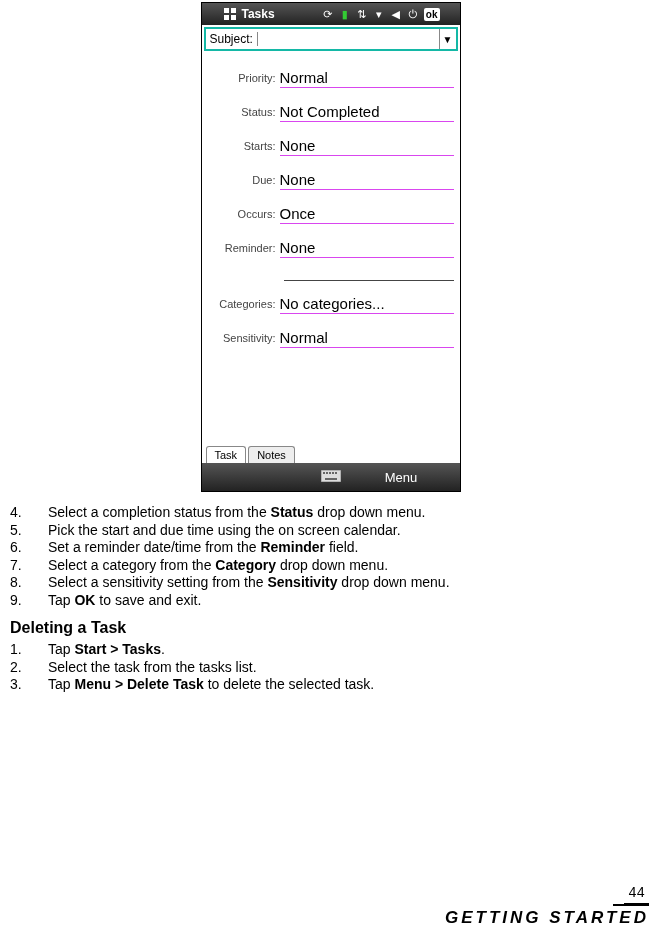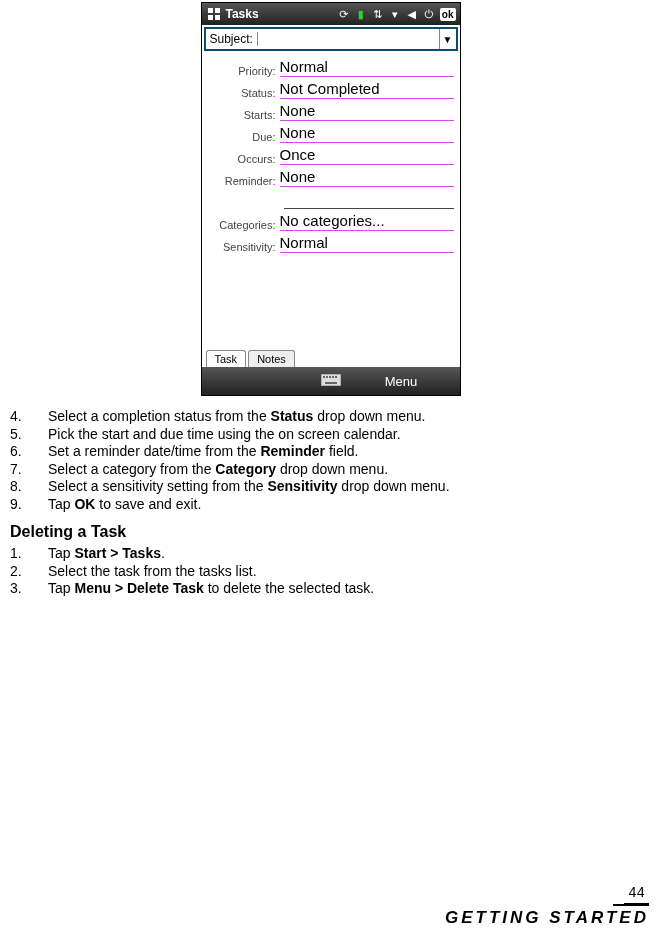--- a/index.html
+++ b/index.html
@@ -21,56 +21,57 @@
     display: block;
   }
   .phone-border { border: 1px solid #000; background: #fff; }
   .statusbar {
     height: 22px;
     background: linear-gradient(#555, #222);
     display: flex;
     align-items: center;
     color: #fff;
     font-size: 12px;
-    padding: 0 4px;
+    padding: 0 20px;
     gap: 4px;
   }
   .win-icon {
     display: inline-flex; align-items:center; justify-content:center;
     width: 16px; height: 16px;
   }
   .statusbar .title { font-weight: bold; flex: 1; }
   .status-icons { display: flex; gap: 3px; align-items: center; }
   .status-icons span { width: 14px; height: 14px; display: inline-flex; align-items:center; justify-content:center; font-size: 11px; }
   .ok-btn {
     background: #fff; color: #000; font-size: 10px; font-weight: bold;
     padding: 1px 2px; border-radius: 2px;
   }
 
   .subject-row {
     display: flex; align-items: center;
-    border: 2px solid #0c4a6e;
+    border: 2px solid #14b8a6;
     margin: 2px;
     background: #fff;
     height: 24px;
   }
   .subject-row .lbl {
     font-size: 12px; padding: 0 4px; border-right: 1px solid #888;
   }
   .subject-row .val {
     flex: 1; height: 100%;
     border-right: 1px solid #888;
   }
   .subject-row .dd { width: 16px; text-align: center; font-size: 10px; }
 
   .fields { padding: 2px 6px 4px 6px; }
   .field-row {
-    display: flex; align-items: flex-end;
+    display: flex; align-items: center;
     font-size: 13px;
     height: 22px;
+    margin-top: 12px;
   }
   .field-row .flabel {
     width: 72px; text-align: right;
     color: #444; font-size: 11px;
     padding-right: 4px;
   }
   .field-row .fvalue {
     flex: 1;
     border-bottom: 1px solid #d946ef;
     font-size: 15px;

